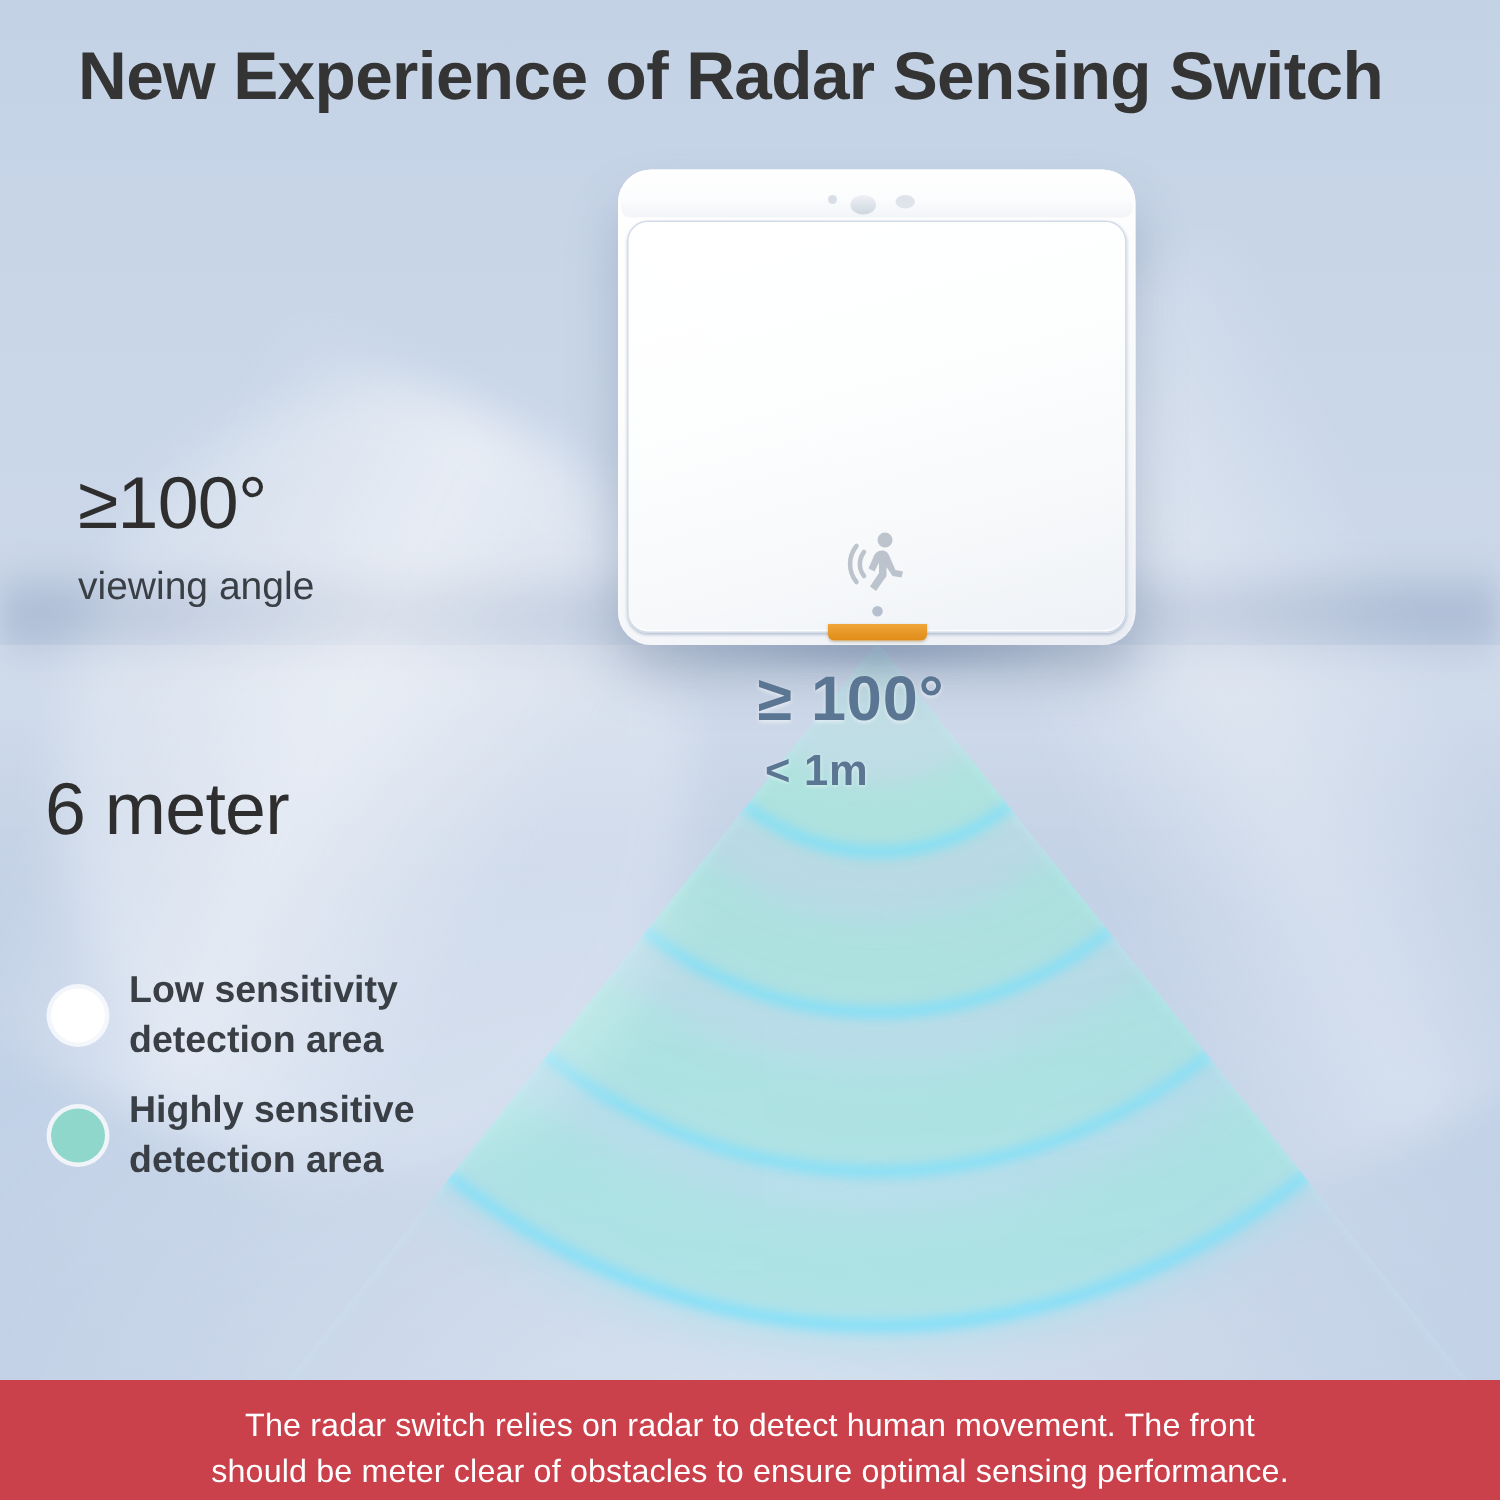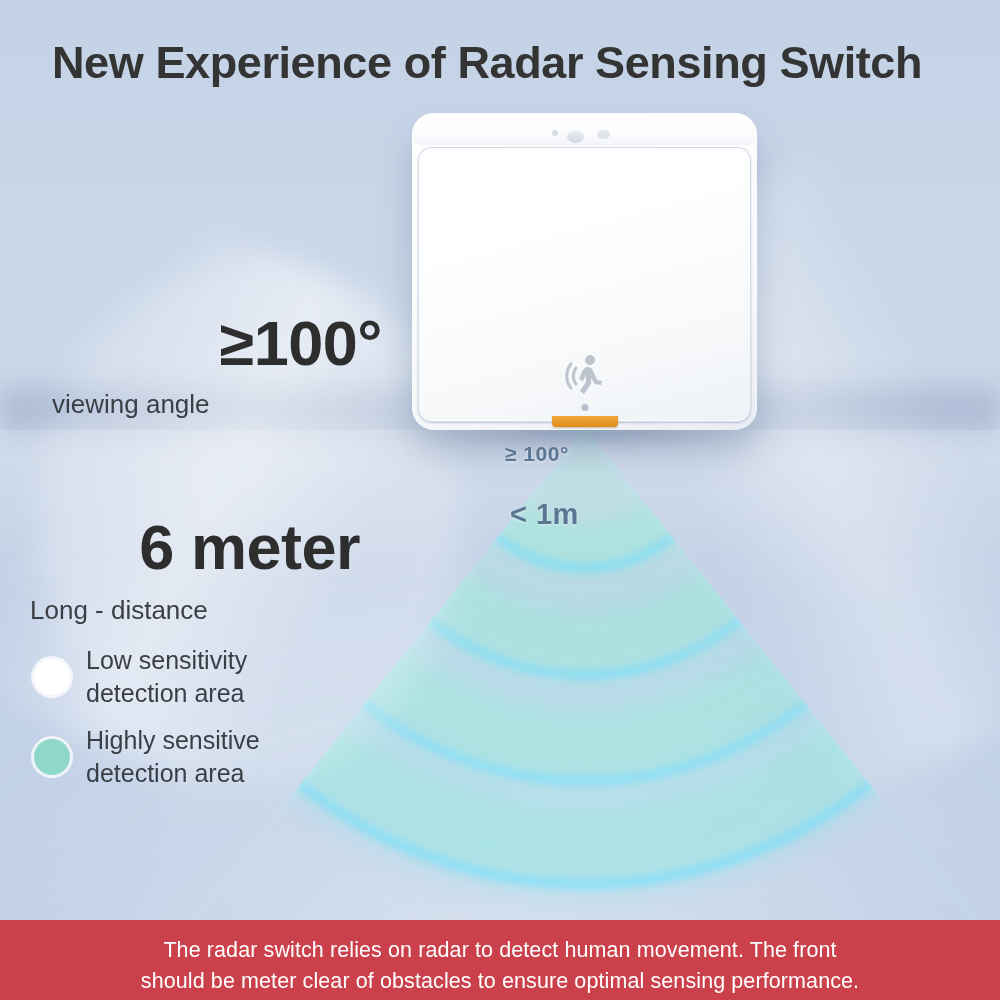--- a/index.html
+++ b/index.html
@@ -80,55 +80,54 @@
   }
   .device-shadow{
     position:absolute; left:395px; top:415px; width:385px; height:34px;
     border-radius:50%;
     background:radial-gradient(closest-side, rgba(98,118,152,0.45), rgba(98,118,152,0) 75%);
     filter:blur(7px);
   }
 
   
   .title{
-    position:absolute; left:52px; top:36px; width:880px;
+    position:absolute; left:52px; top:24px; width:880px;
     font-size:45px; font-weight:bold; color:#343434; line-height:1.18;
     letter-spacing:-0.4px;
   }
 
   .spec-block{ position:absolute; left:0; width:330px; }
   .spec-big{
-    font-size:63px; font-weight:bold; color:#2e2e2e; line-height:1.0;
+    font-size:49px; font-weight:normal; color:#2e2e2e; line-height:1.0;
     letter-spacing:-0.5px;
-    text-align:right;
   }
   .spec-sub{
     font-size:26px; color:#3a3f46; line-height:1.32; font-weight:400;
   }
   #spec-angle{ left:52px; top:312px; }
   #spec-angle .spec-sub{ margin-top:12px; }
   #spec-distance{ left:30px; top:490px;margin-top:26px; }
   #spec-distance .spec-sub{ margin-top:14px; }
 
   .legend{ position:absolute; left:34px; }
-  .legend-row{ display:flex; align-items:center; gap:16px; }
+  .legend-row{ display:flex; align-items:center; gap:16px;font-weight:bold; }
   .legend-dot{
     width:36px; height:36px; border-radius:50%; flex:none;
     box-shadow:0 0 0 3px rgba(255,255,255,0.75);
   }
   .legend-label{ font-size:25px; color:#3a3f46; line-height:1.3; }
   #legend-low{ top:644px; }
   #legend-high{ top:724px;justify-content:space-between; }
 
   .overlay-label{
     position:absolute; font-weight:bold; color:#5b7693;
     text-shadow:0 1px 3px rgba(255,255,255,0.55);
     letter-spacing:0.5px;
   }
-  #label-angle{ left:505px; top:442px; font-size:21px; }
+  #label-angle{ left:505px; top:442px; font-size:42px; }
   #label-1m{ left:510px; top:498px; font-size:29px; }
   #label-6m{ left:545px; top:775px; font-size:50px; }
 
   
   .banner{
     position:absolute; left:0; top:920px; width:1000px; height:92px;
     background:#ca414c;
     display:flex; align-items:center; justify-content:center;
   }
   .banner-text{
@@ -230,21 +229,20 @@
 
   <div class="spec-block" id="spec-angle">
     <div class="spec-big">≥100°</div>
     <div class="spec-sub">
       <div>viewing angle</div>
     </div>
   </div>
 
   <div class="spec-block" id="spec-distance">
     <div class="spec-big">6 meter</div>
-    <div class="spec-sub">Long - distance</div>
   </div>
 
   <div class="legend legend-row" id="legend-low">
     <span class="legend-dot" style="background:#ffffff"></span>
     <span class="legend-label">
       <span>Low sensitivity</span><br>
       <span>detection area</span>
     </span>
   </div>
 

